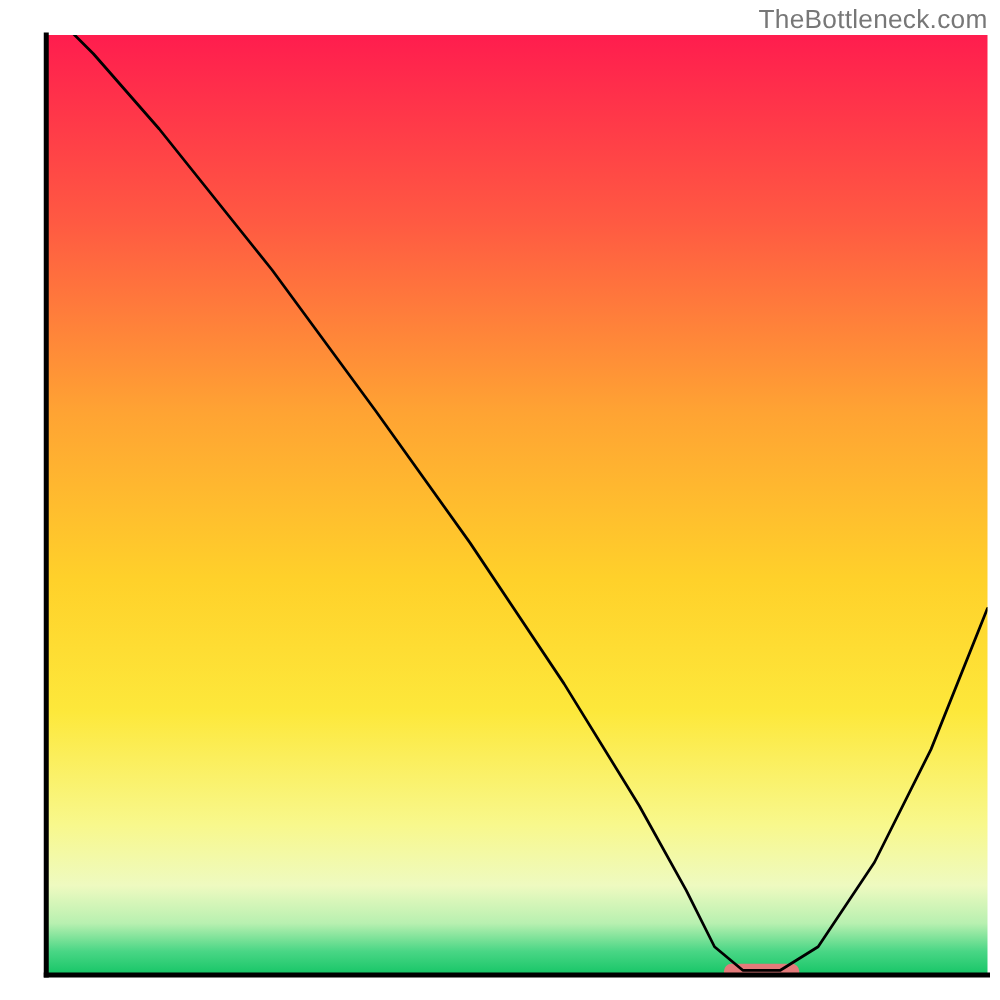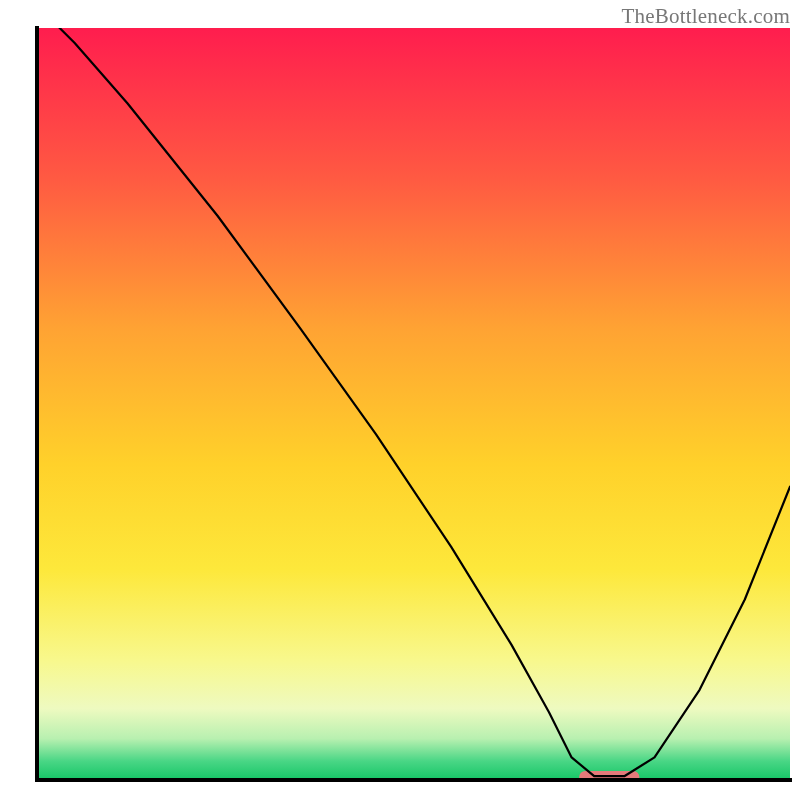--- a/index.html
+++ b/index.html
@@ -16,21 +16,21 @@
     width: 800px;
     height: 800px;
     background: #ffffff;
   }
   .watermark {
     position: absolute;
     top: 4px;
     right: 10px;
     color: #777;
     font-size: 21px;
-    font-family: Liberation Serif, serif;
+    font-family: Liberation Sans, sans-serif;
     letter-spacing: 0.2px;
     z-index: 5;
   }
   svg {
     display: block;
   }
 </style>
 </head>
 <body>
 

